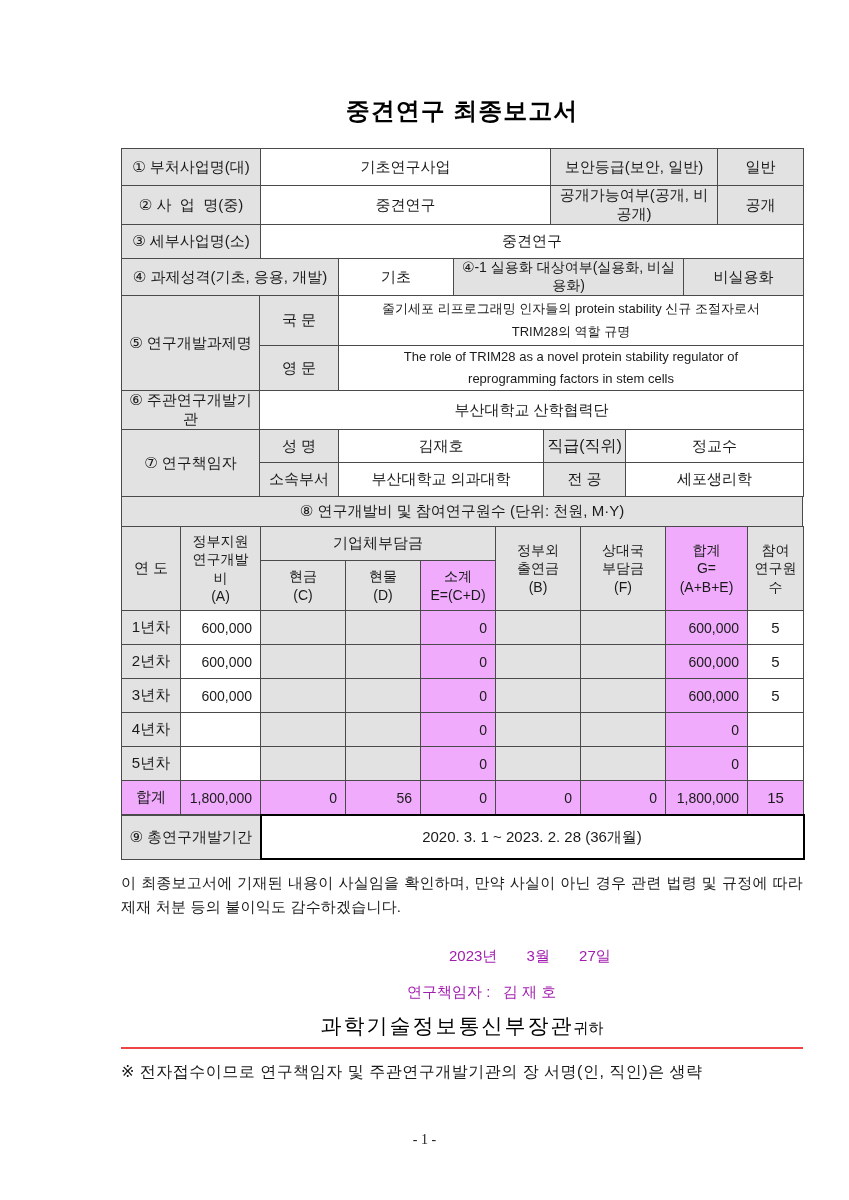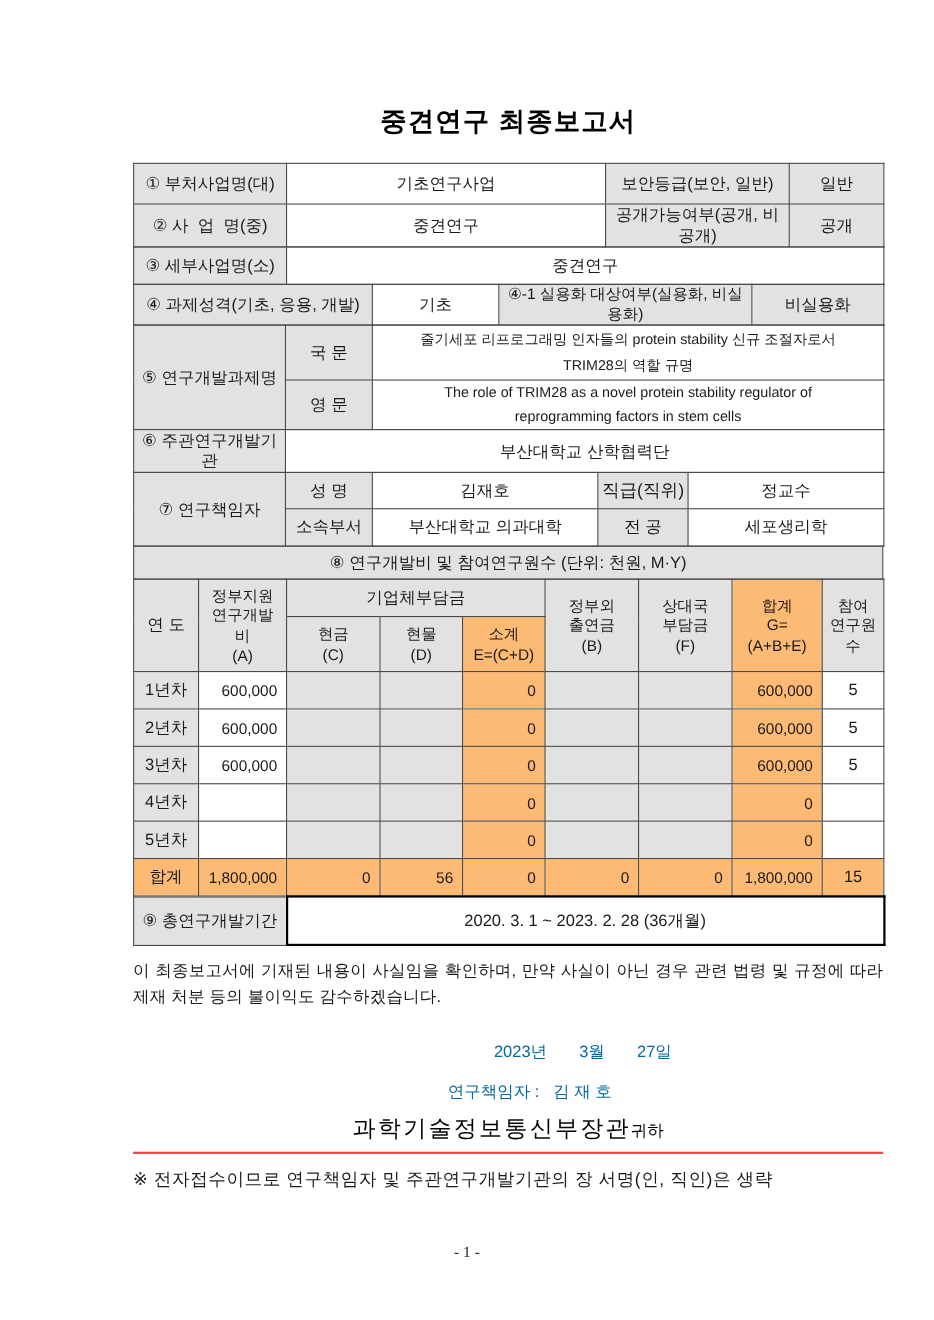--- a/index.html
+++ b/index.html
@@ -13,31 +13,31 @@
     padding-top:96px;text-align:center;font-size:24px;font-weight:bold;
     letter-spacing:1px;line-height:30px;margin-bottom:22px;color:#000;
   }
   table{border-collapse:collapse;table-layout:fixed;width:682px;}
   .stack{margin-top:-1px;}
   td{
     border:1px solid #4a4a4a;padding:0 6px;font-size:15px;text-align:center;
     vertical-align:middle;overflow:hidden;color:#1a1a1a;box-sizing:border-box;
   }
   .gray{background:#e2e2e2;}
-  .orange{background:#fdba74;}
+  .orange{background:#f0abfc;}
   .num{text-align:right;padding-right:8px;font-size:14px;}
   .pre{white-space:pre-line;line-height:1.32;font-size:14px;}
   .title-cell{white-space:pre-line;line-height:1.7;font-size:13px;}
   .period-value{border:2px solid #000;font-size:15px;}
   .band{font-size:15px;}
   .pledge{
     margin-top:11px;font-size:15px;line-height:1.6;text-align:justify;
     letter-spacing:0.2px;color:#1a1a1a;
   }
-  .sign-line{font-size:15px;color:#0369a1;}
+  .sign-line{font-size:15px;color:#a21caf;}
   .date-line{margin-top:28px;padding-left:328px;}
   .pi-line{margin-top:17px;padding-left:286px;}
   .org-line{margin-top:19px;padding-left:286px;}
   .minister-row{
     margin-top:10px;border-bottom:2px solid #ef4444;padding-bottom:7px;
     display:flex;align-items:baseline;justify-content:center;
   }
   .minister{font-size:21px;letter-spacing:2px;color:#000;}
   .to-label{font-size:15px;color:#000;}
   .note-line{margin-top:13px;font-size:16px;letter-spacing:0.5px;color:#1a1a1a;}

